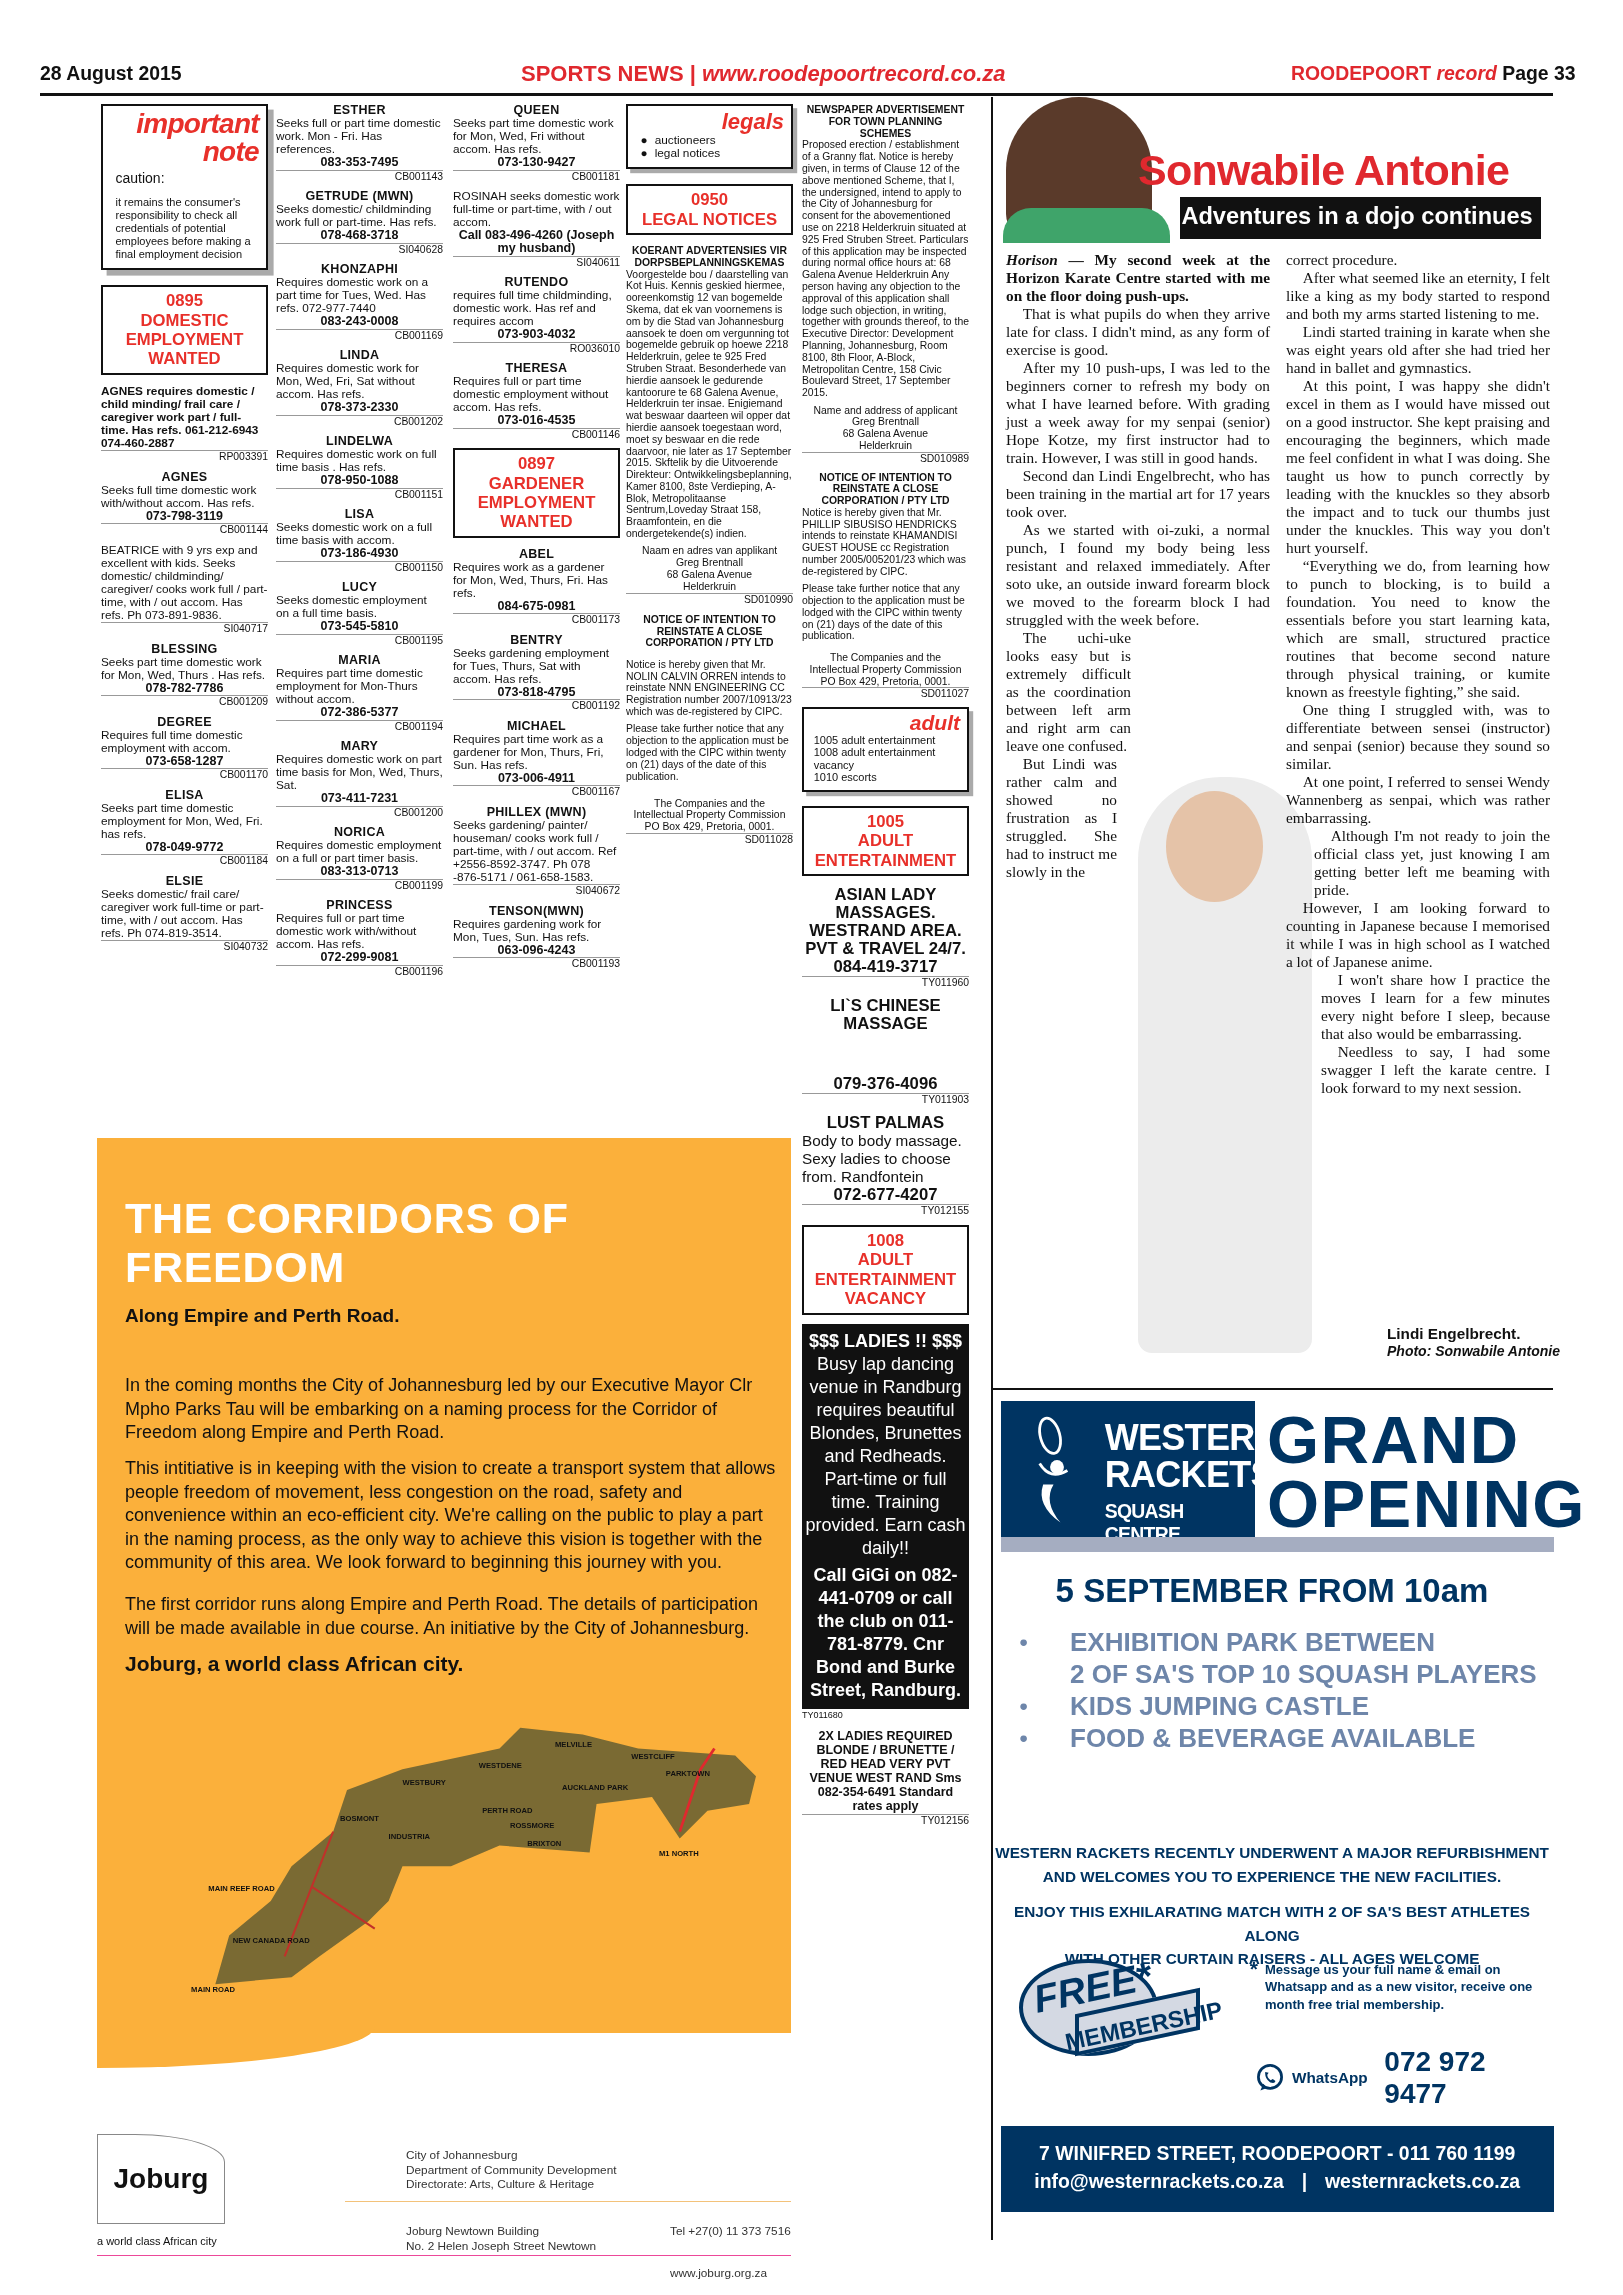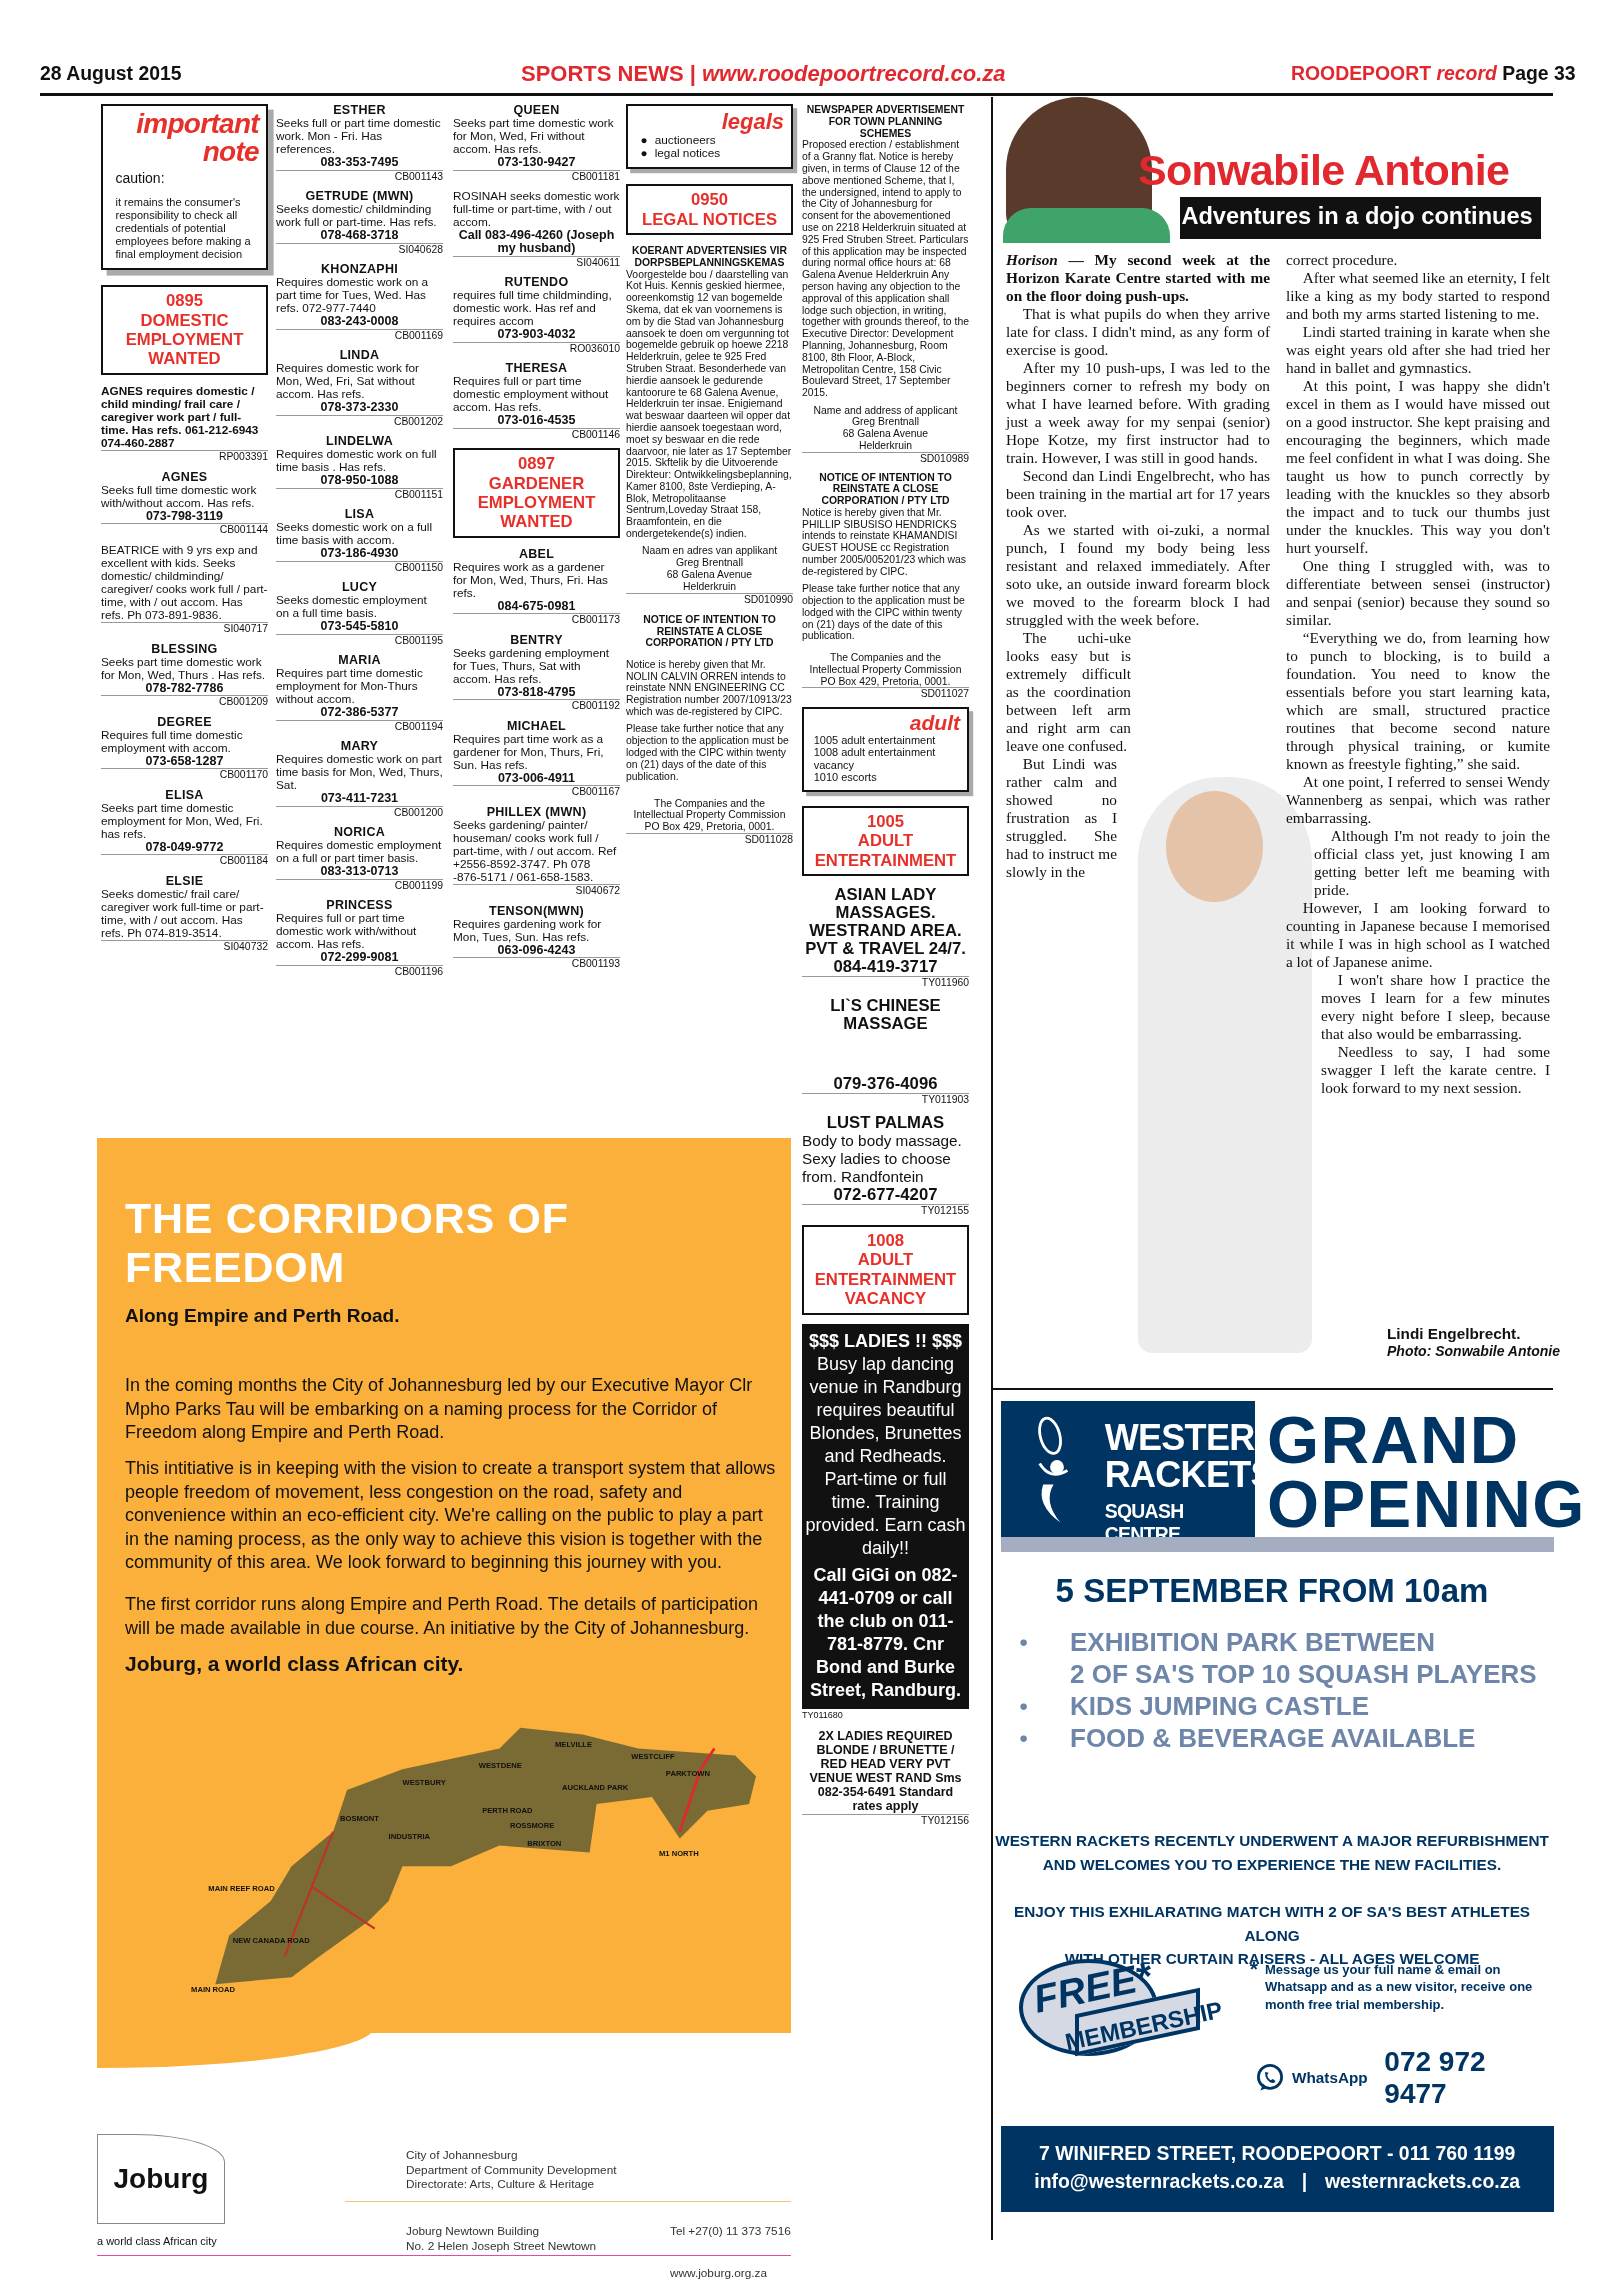--- a/index.html
+++ b/index.html
@@ -448,22 +448,22 @@
   <p style="width:111px">But Lindi was rather calm and showed no frustration as I struggled. She had to instruct me slowly in the</p>
 </div>
 <div class="abs" style="left:1138px;top:777px;width:174px;height:576px;background:#ececec;border-radius:83px 83px 14px 14px"></div>
 <div class="abs" style="left:1166px;top:791px;width:97px;height:111px;background:#e5c3a8;border-radius:50%"></div>
 
 <div class="art-col" style="left:1286px;top:251px;width:264px;">
   <p style="text-indent:0">correct procedure.</p>
   <p>After what seemed like an eternity, I felt like a king as my body started to respond and both my arms started listening to me.</p>
   <p>Lindi started training in karate when she was eight years old after she had tried her hand in ballet and gymnastics.</p>
   <p>At this point, I was happy she didn't excel in them as I would have missed out on a good instructor. She kept praising and encouraging the beginners, which made me feel confident in what I was doing. She taught us how to punch correctly by leading with the knuckles so they absorb the impact and to tuck our thumbs just under the knuckles. This way you don't hurt yourself.</p>
+  <p>“Everything we do, from learning how to punch to blocking, is to build a foundation. You need to know the essentials before you start learning kata, which are small, structured practice routines that become second nature through physical training, or kumite known as freestyle fighting,” she said.</p>
   <p>One thing I struggled with, was to differentiate between sensei (instructor) and senpai (senior) because they sound so similar.</p>
-  <p>“Everything we do, from learning how to punch to blocking, is to build a foundation. You need to know the essentials before you start learning kata, which are small, structured practice routines that become second nature through physical training, or kumite known as freestyle fighting,” she said.</p>
   <p>At one point, I referred to sensei Wendy Wannenberg as senpai, which was rather embarrassing.</p>
   <p style="margin-left:28px">Although I'm not ready to join the official class yet, just knowing I am getting better left me beaming with pride.</p>
   <p>However, I am looking forward to counting in Japanese because I memorised it while I was in high school as I watched a lot of Japanese anime.</p>
   <p style="margin-left:35px">I won't share how I practice the moves I learn for a few minutes every night before I sleep, because that also would be embarrassing.</p>
   <p style="margin-left:35px">Needless to say, I had some swagger I left the karate centre. I look forward to my next session.</p>
 </div>
 <div class="abs caption">
   <div class="n">Lindi Engelbrecht.</div>
   <div class="c">Photo: Sonwabile Antonie</div>
 </div>
@@ -489,21 +489,21 @@
     <div>OPENING</div>
   </div>
   <div class="band"></div>
   <div class="date">5 SEPTEMBER FROM 10am</div>
   <ul class="bul">
     <li class="dot">EXHIBITION PARK BETWEEN</li>
     <li>2 OF SA'S TOP 10 SQUASH PLAYERS</li>
     <li class="dot">KIDS JUMPING CASTLE</li>
     <li class="dot">FOOD &amp; BEVERAGE AVAILABLE</li>
   </ul>
-  <div class="msg" style="top:439px">
+  <div class="msg" style="top:451px">
     <div>WESTERN RACKETS RECENTLY UNDERWENT A MAJOR REFURBISHMENT</div>
     <div>AND WELCOMES YOU TO EXPERIENCE THE NEW FACILITIES.</div>
   </div>
   <div class="msg" style="top:510px">
     <div>ENJOY THIS EXHILARATING MATCH WITH 2 OF SA'S BEST ATHLETES ALONG</div>
     <div>WITH OTHER CURTAIN RAISERS - ALL AGES WELCOME</div>
   </div>
   <div class="free">
     <div style="position:absolute;left:0;top:7px;width:139px;height:97px;border:4.2px solid #003462;border-radius:50%;background:#d4d9e3"></div>
     <div style="position:absolute;left:56px;top:49px;width:125px;height:42px;border:4.2px solid #003462;background:#d4d9e3;transform:skewY(-12deg)"></div>

